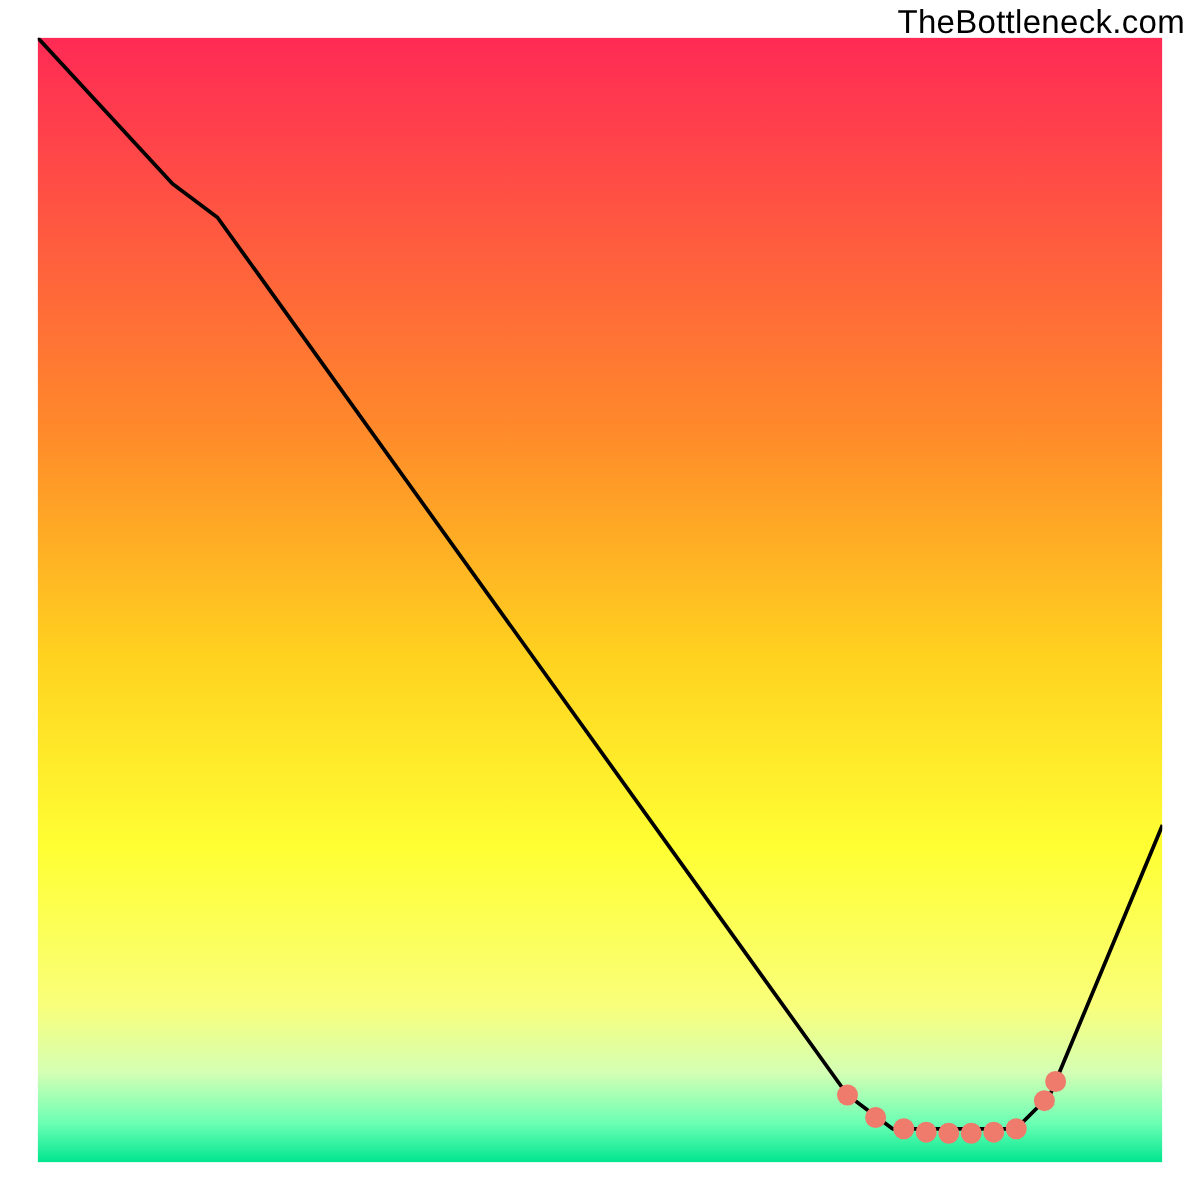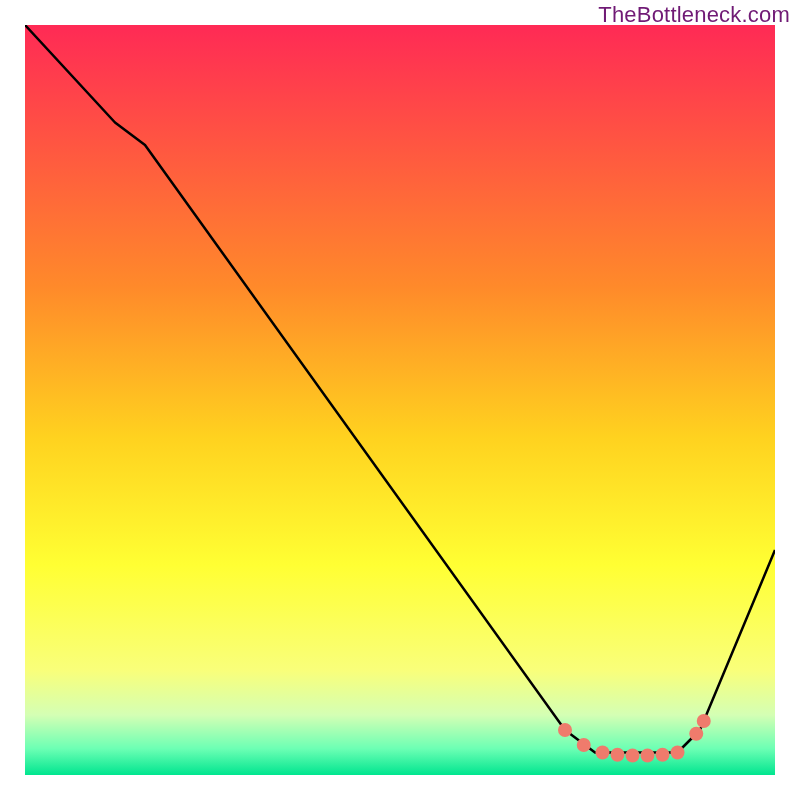--- a/index.html
+++ b/index.html
@@ -14,21 +14,21 @@
   .container {
     position: relative;
     width: 800px;
     height: 800px;
   }
   .watermark {
     position: absolute;
     top: 2px;
     right: 10px;
     font-size: 22px;
-    color: #701a75;
+    color: #000000;
     z-index: 5;
     letter-spacing: 0.2px;
   }
   .plot-area {
     position: absolute;
     left: 25px;
     top: 25px;
     width: 750px;
     height: 750px;
     overflow: hidden;

